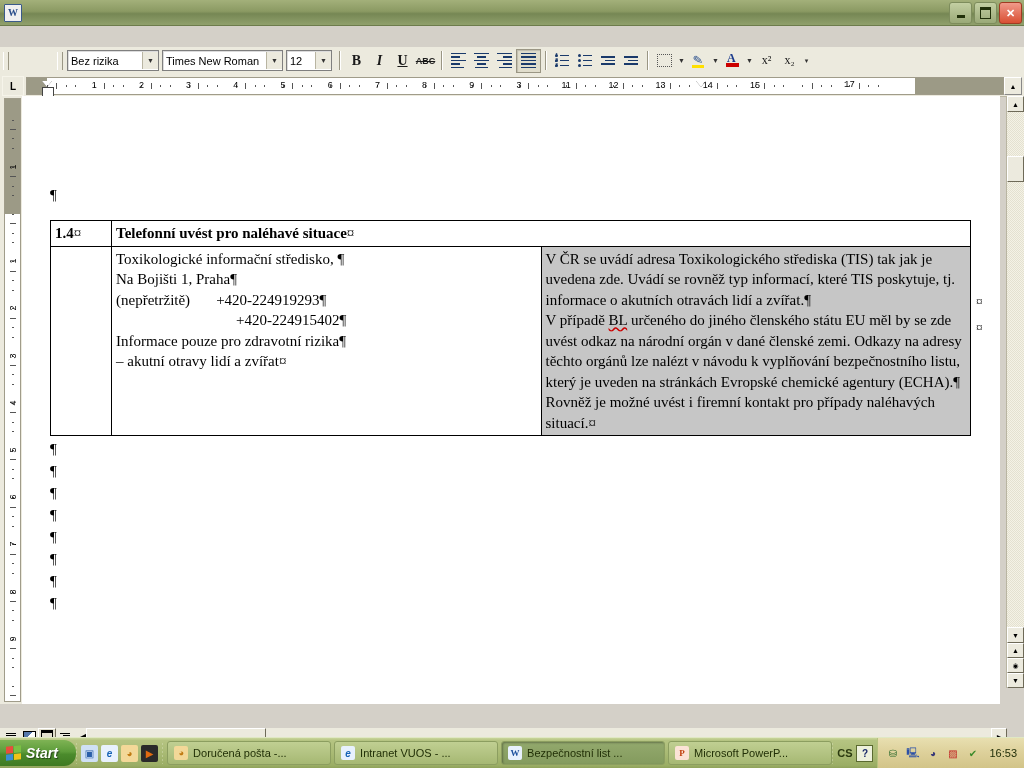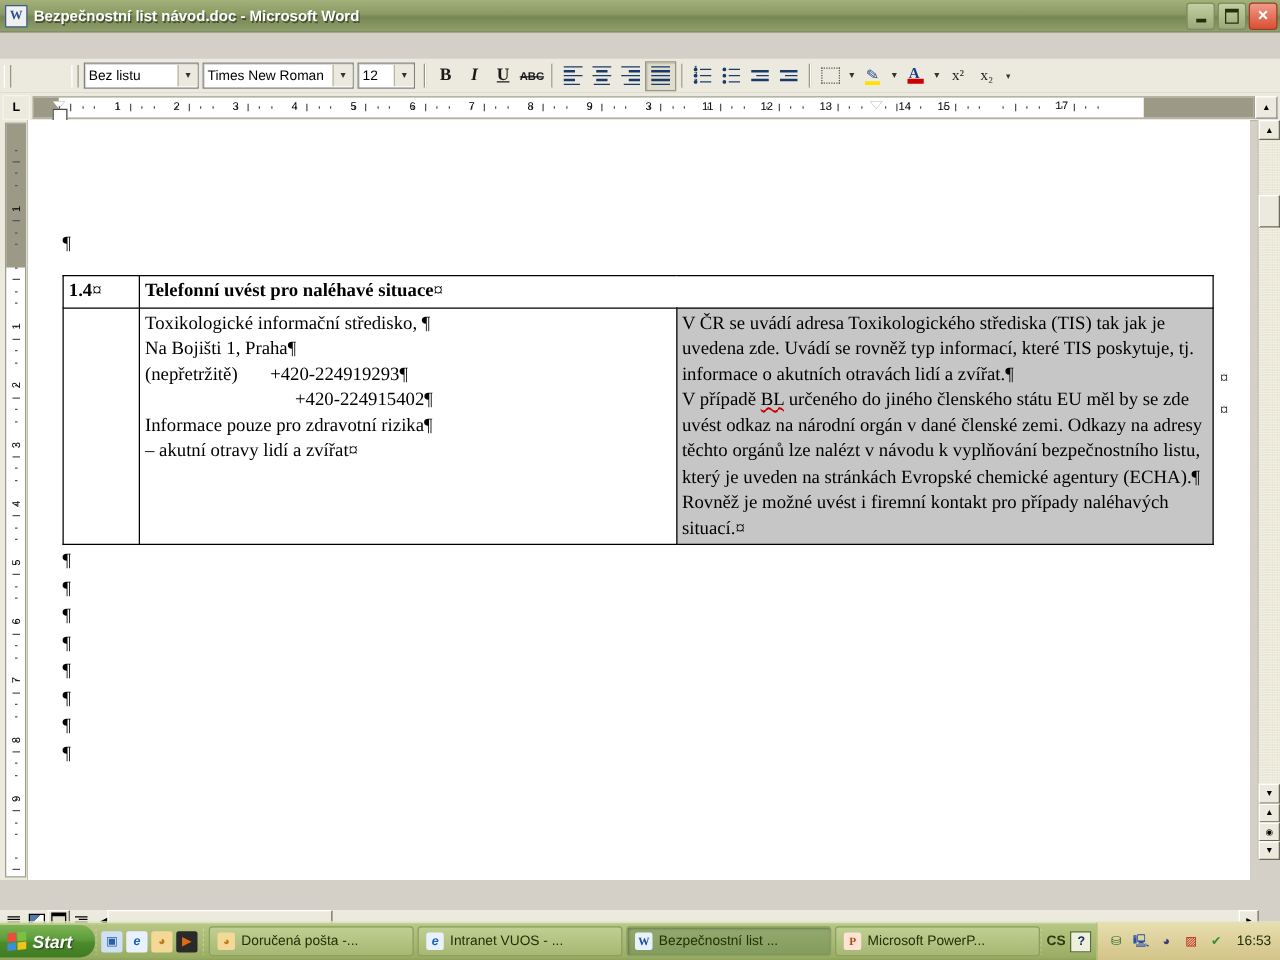--- a/index.html
+++ b/index.html
@@ -242,39 +242,38 @@
   .helpbox{width:15px;height:15px;border:1px solid #5a6a30;background:#edf1dc;
     display:flex;align-items:center;justify-content:center;font-size:10px;font-weight:bold;color:#1a2a6b;}
 </style>
 </head>
 <body>
 
 <div id="app">
 
   <div class="titlebar">
     <div class="appicon">W</div>
-    <div class="title">Bezpečnostní list návod.doc  - Microsoft Word</div>
     <div class="winbtns">
       <div class="winbtn">
           <span class="minglyph"></span>
         </div>
       <div class="winbtn">
           <span class="maxglyph"></span>
         </div>
       <div class="winbtn close">✕</div>
     </div>
   </div>
 
 
   <div class="toolbar">
     <div class="tgrip"></div>
     <div class="tgrip" style="margin-left:44px;"></div>
 
     <div class="combo" style="width:90px;">
-      <span class="cval">Bez listu</span>
+      <span class="cval">Bez rizika</span>
       <span class="carrow">▼</span>
     </div>
     <div class="combo" style="width:119px;">
       <span class="cval">Times New Roman</span>
       <span class="carrow">▼</span>
     </div>
     <div class="combo" style="width:44px;">
       <span class="cval">12</span>
       <span class="carrow">▼</span>
     </div>
@@ -493,21 +492,21 @@
         <div class="hr-num" style="left: 208.8px;">4</div>
         <div class="hr-num" style="left: 256px;">5</div>
         <div class="hr-num" style="left: 303.2px;">6</div>
         <div class="hr-num" style="left: 350.4px;">7</div>
         <div class="hr-num" style="left: 397.6px;">8</div>
         <div class="hr-num" style="left: 444.8px;">9</div>
         <div class="hr-num" style="left: 492px;">3</div>
         <div class="hr-num" style="left: 539.2px;">11</div>
         <div class="hr-num" style="left: 586.4px;">12</div>
         <div class="hr-num" style="left: 633.6px;">13</div>
-        <div class="hr-num" style="left: 680.8px; margin-left: 16px;">14</div>
+        <div class="hr-num" style="left: 680.8px;">14</div>
         <div class="hr-num" style="left: 728px;">15</div>
         <div class="hr-num" style="left: 822.4px; font-family: Liberation Mono, monospace;">17</div>
       </div>
     <div class="hr-upbtn">▲</div>
   </div>
 
   <div class="vruler">
     <div class="vr-strip" id="vrstrip">
       <div class="vr-margin" style="top:0;height:115px;"></div>
     <div class="vr-dot" style="top: 20.6px;"></div>

